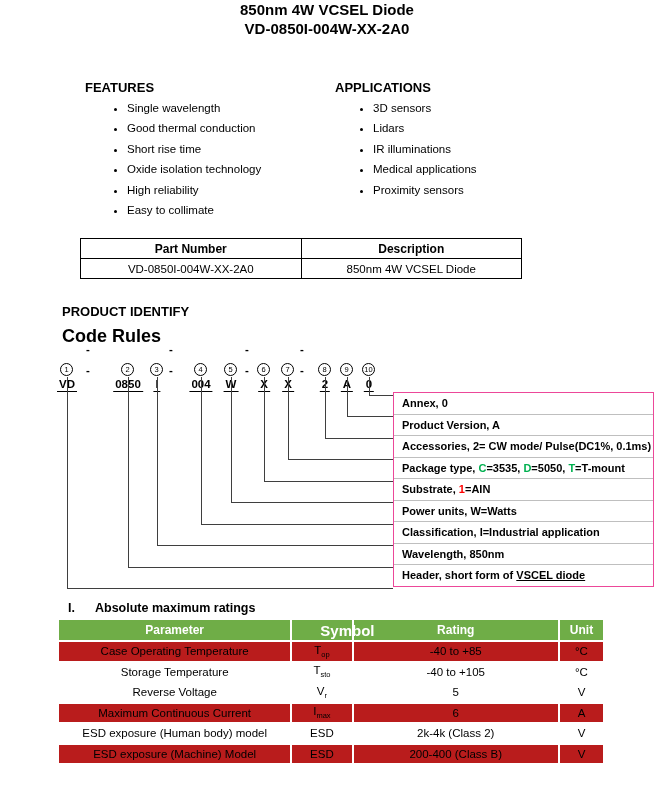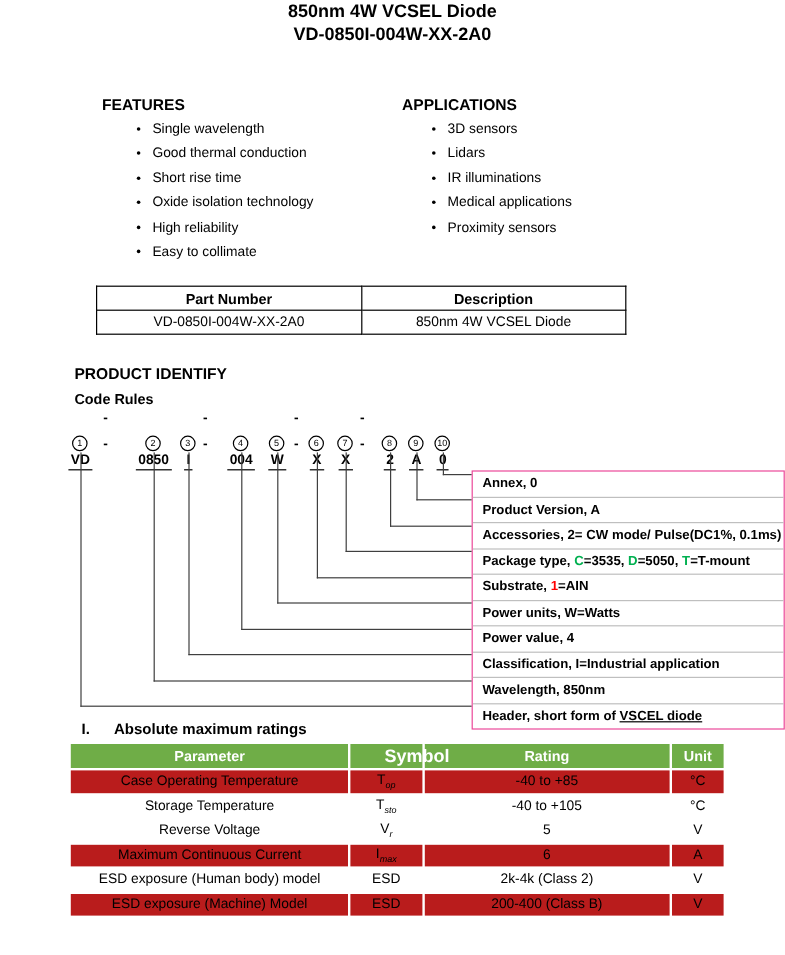--- a/index.html
+++ b/index.html
@@ -18,21 +18,21 @@
   ul.bullets{list-style:disc outside;margin:0;padding:0 0 0 42px;}
   ul.bullets li{font-size:11.5px;height:20.4px;line-height:14px;padding-top:3px;box-sizing:border-box;}
 
   
   #part-table{left:80px;top:238px;border-collapse:collapse;width:442px;table-layout:fixed;border-radius:14px;}
   #part-table td{border:1px solid #000;text-align:center;height:19px;font-size:11.5px;padding:0;}
   #part-table tr.hdr td{font-weight:bold;font-size:12px;}
 
   
   #pi-heading{left:62px;top:304px;font-weight:bold;font-size:13px;}
-  #pi-subheading{left:62px;top:326px;font-weight:bold;font-size:12px;}
+  #pi-subheading{left:62px;top:326px;font-weight:bold;font-size:18px;}
 
   
   #code-diagram{left:0;top:340px;width:654px;height:266px;}
   .code-token{position:absolute;top:3px;transform:translateX(-50%);
     font-weight:bold;font-size:11.5px;padding:0 2px 1px 2px;}
   .code-token.u{border-bottom:1.5px solid #000;margin-top:35px;}
   .code-dash{position:absolute;transform:translateX(-50%);font-weight:bold;font-size:11.5px;}
   .circle-num{position:absolute;top:23px;width:13px;height:13px;margin-left:-7px;
     border:1px solid #000;border-radius:50%;background:#fff;box-sizing:border-box;
     font-size:7.5px;line-height:11px;text-align:center;}
@@ -45,21 +45,21 @@
 
   
   #ratings-no{left:68px;top:601px;font-weight:bold;font-size:12.5px;}
   #ratings-heading{left:95px;top:601px;font-weight:bold;font-size:12.5px;}
   #ratings-table{left:57px;top:618px;width:548px;border-collapse:separate;border-spacing:2px;table-layout:fixed;}
   #ratings-table th{background:#6FAD47;color:#fff;font-weight:bold;font-size:12px;height:20px;padding:0;}
   #ratings-table th.sym-hdr{font-size:15px;padding-left:28px;}
   #ratings-table td{text-align:center;font-size:11.5px;height:18.5px;padding:0;background:#fff;}
   #ratings-table tr.alt td{background:#b91c1c;}
   td.sym-cell{font-size:10px;}
-  td.sym-cell sub{font-size:7.5px;font-style:italic;}
+  td.sym-cell sub{font-size:7.5px;}
 </style>
 </head>
 <body>
 
 <div class="abs" id="doc-title">
   <div>850nm 4W VCSEL Diode</div>
   <div>VD-0850I-004W-XX-2A0</div>
 </div>
 
 <div class="abs list-heading" style="left:85px;top:80px;">FEATURES</div>
@@ -98,21 +98,20 @@
 <div class="abs" id="pi-subheading">Code Rules</div>
 
 <div class="abs" id="code-diagram">
   <div id="code-labels">
       <div class="code-label-row"><span>Annex, 0</span></div>
       <div class="code-label-row"><span>Product Version, A</span></div>
       <div class="code-label-row"><span>Accessories, 2= CW mode/ Pulse(DC1%, 0.1ms)</span></div>
       <div class="code-label-row"><span>Package type, </span><span style="color: rgb(0, 176, 80);">C</span><span>=3535, </span><span style="color: rgb(0, 176, 80);">D</span><span>=5050, </span><span style="color: rgb(0, 176, 80);">T</span><span>=T-mount</span></div>
       <div class="code-label-row"><span>Substrate, </span><span style="color: rgb(255, 0, 0);">1</span><span>=AIN</span></div>
       <div class="code-label-row"><span>Power units, W=Watts</span></div>
-      <div class="code-label-row"><span>Power value, 4</span></div>
       <div class="code-label-row"><span>Classification, I=Industrial application</span></div>
       <div class="code-label-row"><span>Wavelength, 850nm</span></div>
       <div class="code-label-row"><span>Header, short form of </span><span class="seg-underline">VSCEL diode</span></div>
     </div>
 <span class="code-token u" style="left: 67px;">VD</span>
     <span class="code-token code-dash" style="top: 3px; left: 88px;">-</span>
     <span class="code-token u" style="left: 128px;">0850</span>
     <span class="code-token u" style="left: 157px;">I</span>
     <span class="code-token code-dash" style="top: 3px; left: 171px;">-</span>
     <span class="code-token u" style="left: 201px;">004</span>

